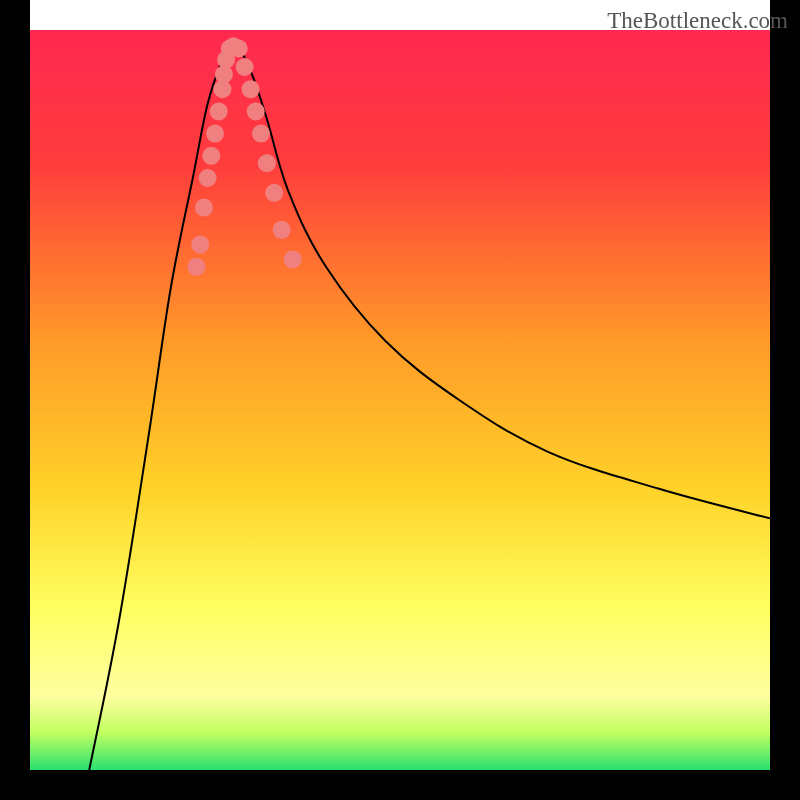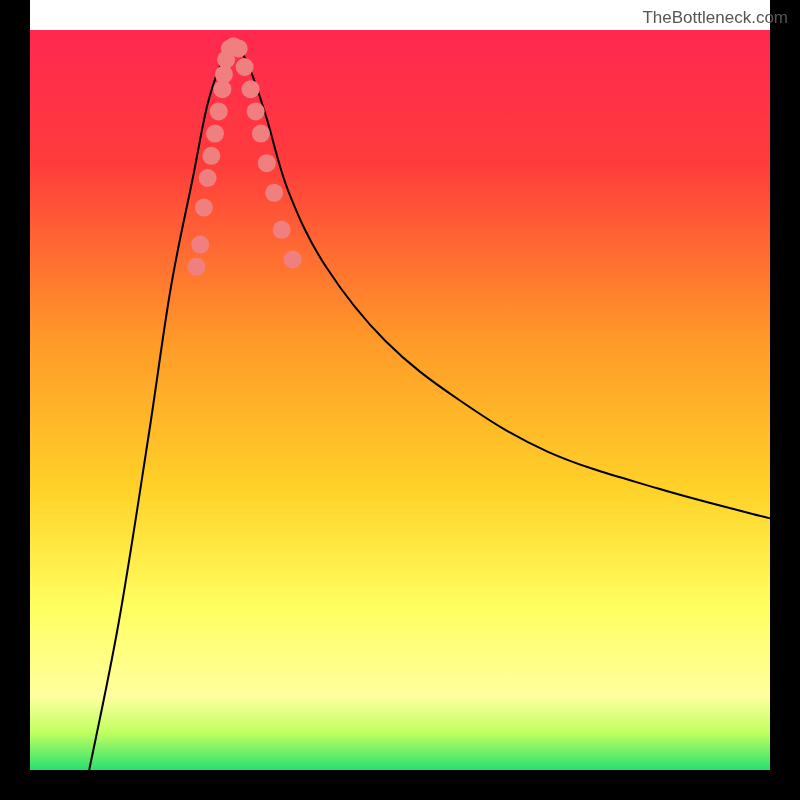--- a/index.html
+++ b/index.html
@@ -13,23 +13,23 @@
     }
     .chart-container {
       position: relative;
       width: 800px;
       height: 800px;
     }
     .watermark {
       position: absolute;
       top: 8px;
       right: 12px;
-      font-size: 17px;
+      font-size: 23px;
       color: #555;
-      font-family: Liberation Sans, sans-serif;
+      font-family: Liberation Serif, serif;
       z-index: 10;
     }
     svg {
       position: absolute;
       top: 0;
       left: 0;
     }
   </style>
 </head>
 <body>

